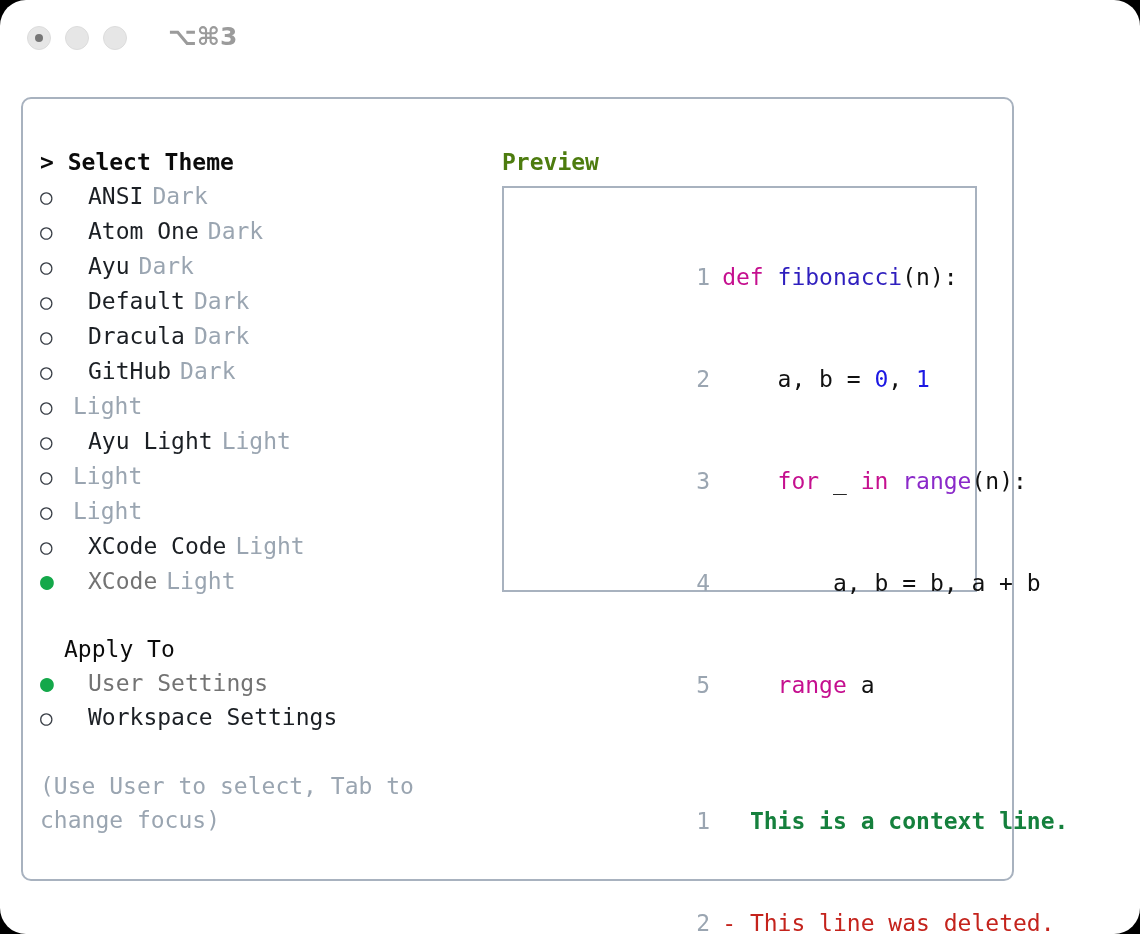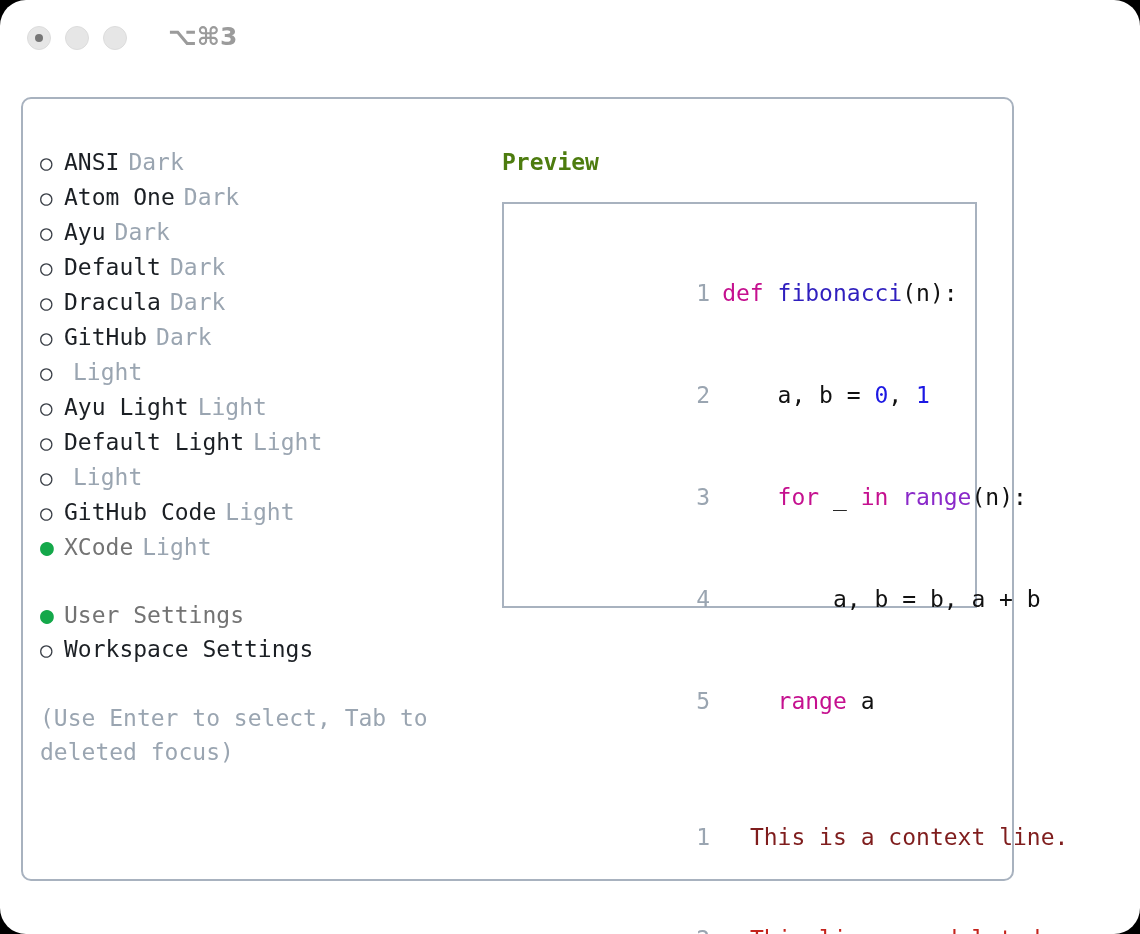--- a/index.html
+++ b/index.html
@@ -111,20 +111,21 @@
     width: 24px;
     color: #3a3f47;
     font-size: 21px;
   }
   .marker.sel {
     color: #14a84a;
     font-size: 23px;
   }
   .theme-name {
     color: #1b1f24;
+    margin-left: 24px;
   }
   .theme-row.selected .theme-name {
     color: #737373;
   }
   .theme-kind {
     color: #9aa5b1;
     padding-left: 9px;
   }
   .apply-block {
     margin-top: 34px;
@@ -150,21 +151,21 @@
     top: 46px;
     width: 500px;
   }
   .preview-title {
     font-size: 23px;
     font-weight: bold;
     color: #4d7c0f;
     line-height: 34px;
   }
   .preview-box {
-    margin-top: 23px;
+    margin-top: 7px;
     width: 475px;
     height: 406px;
     border: 2px solid #a8b2bf;
     box-sizing: border-box;
     background: #ffffff;
     padding: 38px 8px 0 18px;
   }
   .code-line {
     font-size: 23px;
     line-height: 34px;
@@ -176,21 +177,21 @@
     text-align: right;
     color: #9aa5b1;
     margin-right: 12px;
   }
   .kw    { color: #c5108f; }
   .fn    { color: #2f1fbe; }
   .num   { color: #1c18e3; }
   .call  { color: #8a29c9; }
   .plain { color: #111111; }
   .gap   { height: 34px; }
-  .diff-ctx { color: #7f1d1d; }
+  .diff-ctx { color: #15803d; font-weight: bold; }
   .diff-del { color: #c4231c; }
 </style>
 </head>
 <body>
 
 <div class="window">
 
   <div class="titlebar">
     <div class="traffic">
       <div class="tl">
@@ -199,20 +200,21 @@
       <div class="tl"></div>
       <div class="tl"></div>
     </div>
     <div class="win-title">⌥⌘3</div>
   </div>
 
   <div class="card">
     <div class="columns">
 
       <div class="left-col">
+        <div class="section-title">&gt; Select Theme</div>
 
         <div class="theme-list">
 
           <div class="theme-row">
             <span class="marker">○</span>
             <span class="theme-name">ANSI</span>
             <span class="theme-kind">Dark</span>
           </div>
 
           <div class="theme-row">
@@ -251,57 +253,57 @@
           </div>
 
           <div class="theme-row">
             <span class="marker">○</span>
             <span class="theme-name">Ayu Light</span>
             <span class="theme-kind">Light</span>
           </div>
 
           <div class="theme-row">
             <span class="marker">○</span>
-            <span class="theme-name">Default Light</span>
-            <span class="theme-kind">Light</span>
-          </div>
-
-          <div class="theme-row">
-            <span class="marker">○</span>
-            <span class="theme-kind">Light</span>
-          </div>
-
-          <div class="theme-row">
-            <span class="marker">○</span>
-            <span class="theme-name">GitHub Code</span>
+            <span class="theme-kind">Light</span>
+          </div>
+
+          <div class="theme-row">
+            <span class="marker">○</span>
+            <span class="theme-kind">Light</span>
+          </div>
+
+          <div class="theme-row">
+            <span class="marker">○</span>
+            <span class="theme-name">XCode Code</span>
             <span class="theme-kind">Light</span>
           </div>
 
           <div class="theme-row selected">
             <span class="marker sel">●</span>
             <span class="theme-name">XCode</span>
             <span class="theme-kind">Light</span>
           </div>
 
         </div>
 
         <div class="apply-block">
+          <div class="apply-title">Apply To</div>
 
           <div class="theme-row selected">
             <span class="marker sel">●</span>
             <span class="theme-name">User Settings</span>
           </div>
 
           <div class="theme-row">
             <span class="marker">○</span>
             <span class="theme-name">Workspace Settings</span>
           </div>
         </div>
 
-        <div class="hint">(Use Enter to select, Tab to deleted focus)</div>
+        <div class="hint">(Use User to select, Tab to change focus)</div>
       </div>
 
       <div class="right-col">
         <div class="preview-title">Preview</div>
 
         <div class="preview-box">
 
           <div class="code-line">
             <span class="ln">1</span><span class="kw">def </span><span class="fn">fibonacci</span><span class="plain">(n):</span>
           </div>

